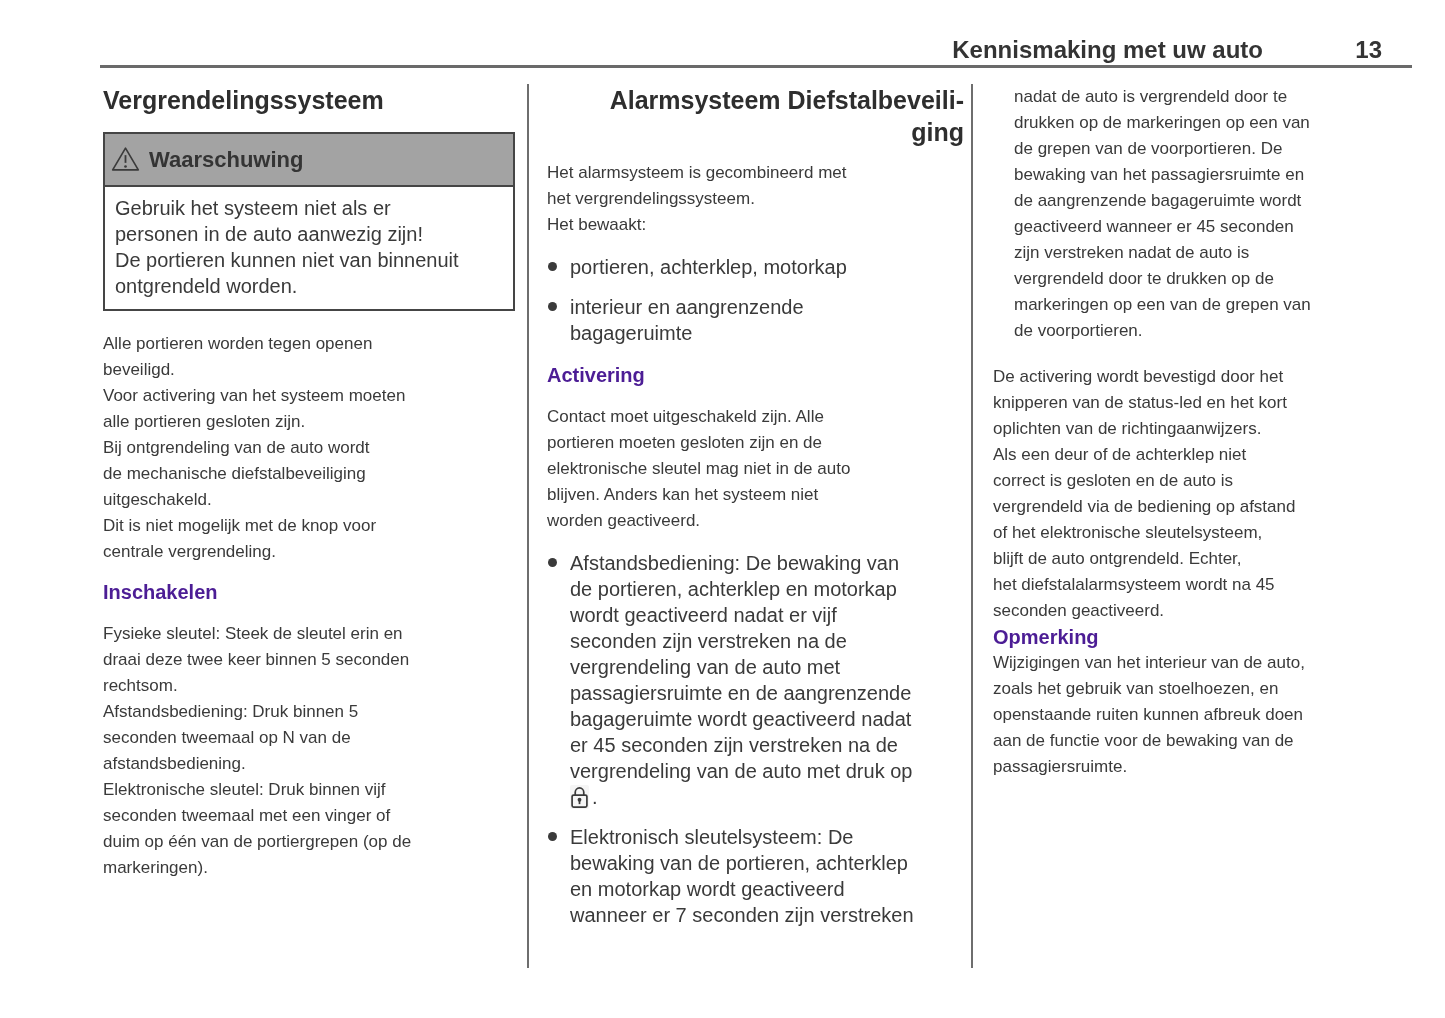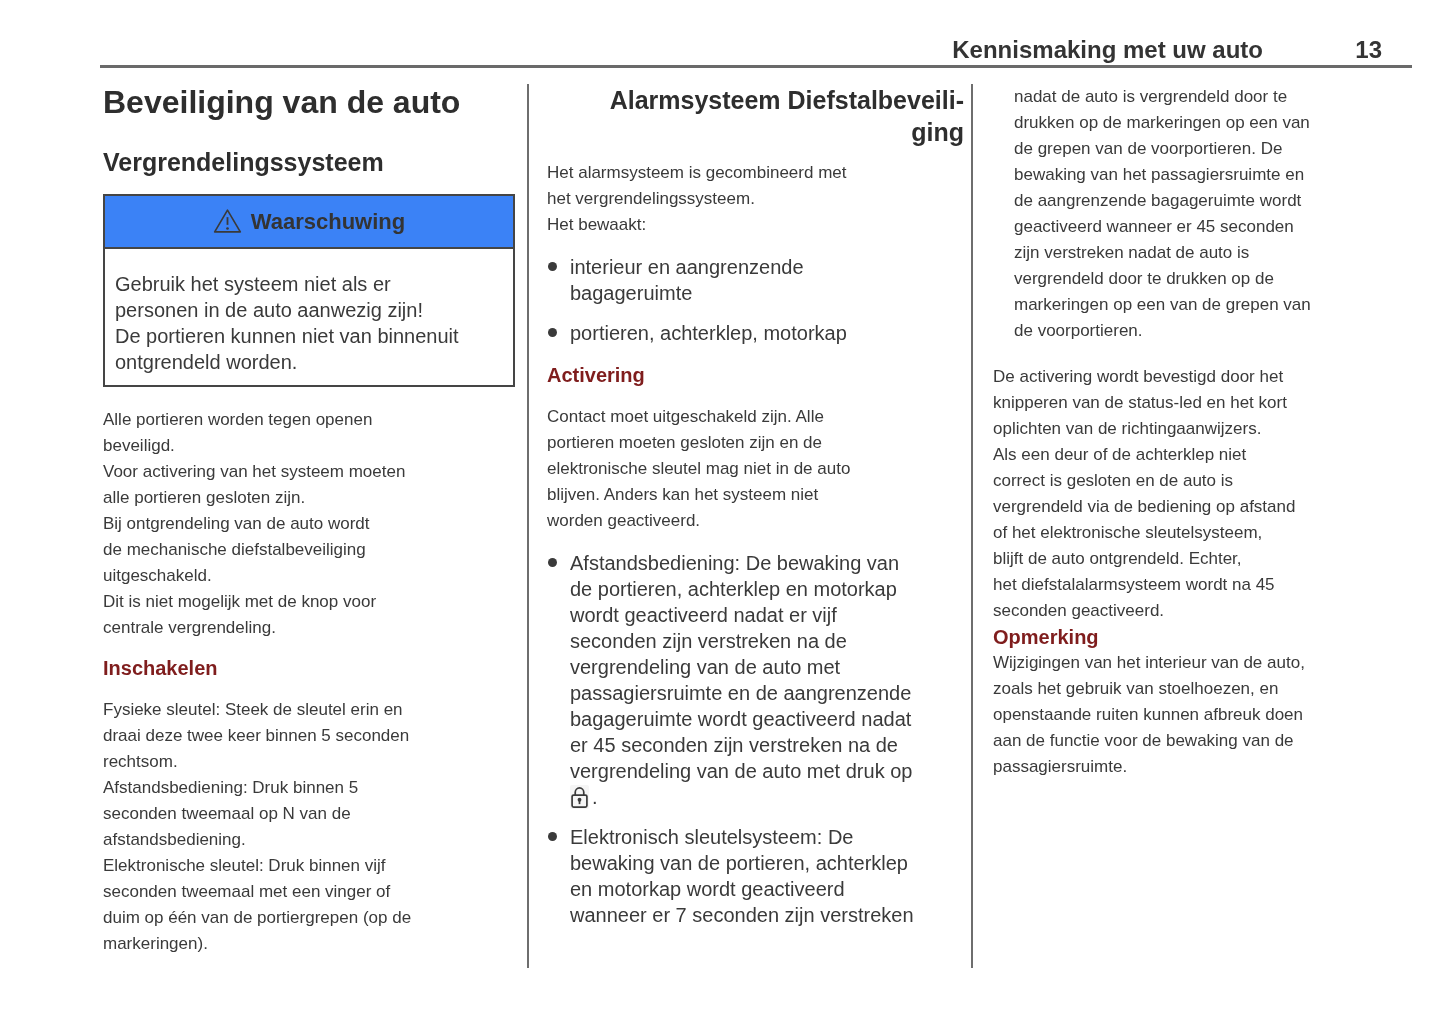--- a/index.html
+++ b/index.html
@@ -15,30 +15,30 @@
   .col{position:absolute;top:84px;}
   .col1{left:103px;width:412px;}
   .col2{left:547px;width:417px;}
   .col3{left:993px;width:422px;}
   .vdiv{position:absolute;top:84px;width:2px;height:884px;background:#6e6e6e;}
   .vdiv1{left:527px;}
   .vdiv2{left:971px;}
   
   .h1{font-size:32px;font-weight:bold;color:#2e2e2e;line-height:36px;margin:0 0 26px 0;}
   .h2{font-size:25px;font-weight:bold;color:#2e2e2e;line-height:32px;margin:0 0 16px 0;}
-  .h3{font-size:20px;font-weight:bold;color:#7f1d1d;line-height:26px;margin:14px 0 16px 0;}
+  .h3{font-size:20px;font-weight:bold;color:#4c1d95;line-height:26px;margin:14px 0 16px 0;}
   .h3.tight{margin:0;}
   .lines{white-space:pre-line;}
   .body-txt{font-size:17px;line-height:26px;margin:0;}
   .gap-top{margin-top:20px;}
   
   .warnbox{border:2px solid #454545;margin:0 0 20px 0;}
-  .warnhead{background:#3b82f6;border-bottom:2px solid #454545;text-align:center;
+  .warnhead{background:#a3a3a3;border-bottom:2px solid #454545;
     padding:12px 6px;font-size:22px;font-weight:bold;color:#343434;}
-  .warnbody{padding:22px 10px 10px 10px;font-size:20px;line-height:26px;}
+  .warnbody{padding:8px 10px 10px 10px;font-size:20px;line-height:26px;}
   .tri-icon{vertical-align:-5px;margin-right:9px;}
   
   .blist{list-style:none;margin:16px 0 0 0;padding:0;}
   .blist li{position:relative;padding-left:23px;margin-bottom:14px;font-size:20px;line-height:26px;}
   .blist li::before{content:'';position:absolute;left:1px;top:8px;width:9px;height:9px;border-radius:50%;background:#3a3a3a;}
   .iconline{display:block;}
   .lock-i{vertical-align:-5px;margin:0 3px;background:#f5f5f5;border-radius:2px;}
   .cont-indent{padding-left:21px;}
   .seg{display:block;}
 </style>
@@ -48,21 +48,20 @@
 <div class="page">
 
   <div class="hdr-title">Kennismaking met uw auto</div>
   <div class="hdr-page">13</div>
   <div class="hdr-rule"></div>
 
   <div class="vdiv vdiv1"></div>
   <div class="vdiv vdiv2"></div>
 
   <div class="col col1">
-    <h1 class="h1">Beveiliging van de auto</h1>
     <h2 class="h2">Vergrendelingssysteem</h2>
 
     <div class="warnbox">
       <div class="warnhead">
         <svg class="tri-icon" width="29" height="26" viewBox="0 0 30 27" aria-hidden="true">
           <path d="M15 2.2 L28.3 24.8 H1.7 Z" fill="none" stroke="#3a3a3a" stroke-width="1.7" stroke-linejoin="round"></path>
           <line x1="15" y1="9.5" x2="15" y2="17.5" stroke="#3a3a3a" stroke-width="1.9"></line>
           <circle cx="15" cy="21.3" r="1.4" fill="#3a3a3a"></circle>
         </svg><span>Waarschuwing</span>
       </div>
@@ -95,23 +94,23 @@
   </div>
 
   <div class="col col2">
     <h2 class="h2 lines" style="margin-bottom:12px;text-align:right;">Alarmsysteem Diefstalbeveili-
 ging</h2>
     <p class="body-txt lines">Het alarmsysteem is gecombineerd met
 het vergrendelingssysteem.
 Het bewaakt:</p>
 
     <ul class="blist">
+      <li><span class="lines">portieren, achterklep, motorkap</span></li>
       <li><span class="lines">interieur en aangrenzende
 bagageruimte</span></li>
-      <li><span class="lines">portieren, achterklep, motorkap</span></li>
     </ul>
 
     <h3 class="h3" style="margin-top:16px;">Activering</h3>
     <p class="body-txt lines">Contact moet uitgeschakeld zijn. Alle
 portieren moeten gesloten zijn en de
 elektronische sleutel mag niet in de auto
 blijven. Anders kan het systeem niet
 worden geactiveerd.</p>
 
     <ul class="blist">

